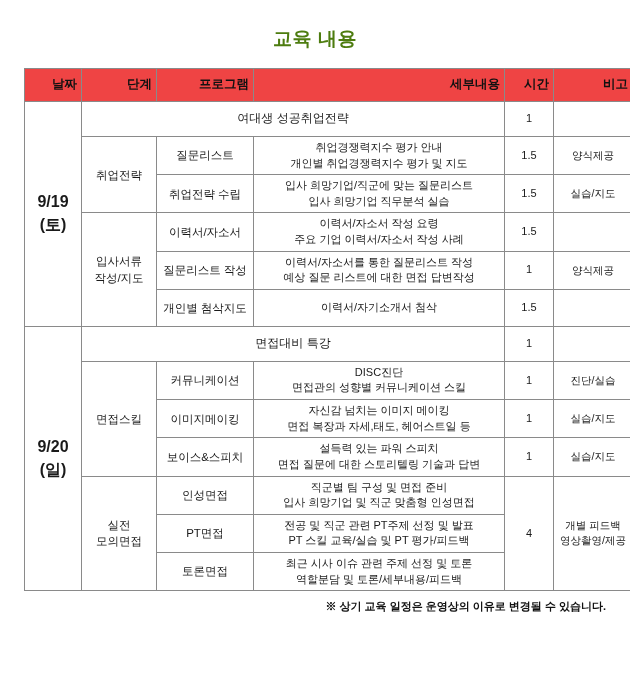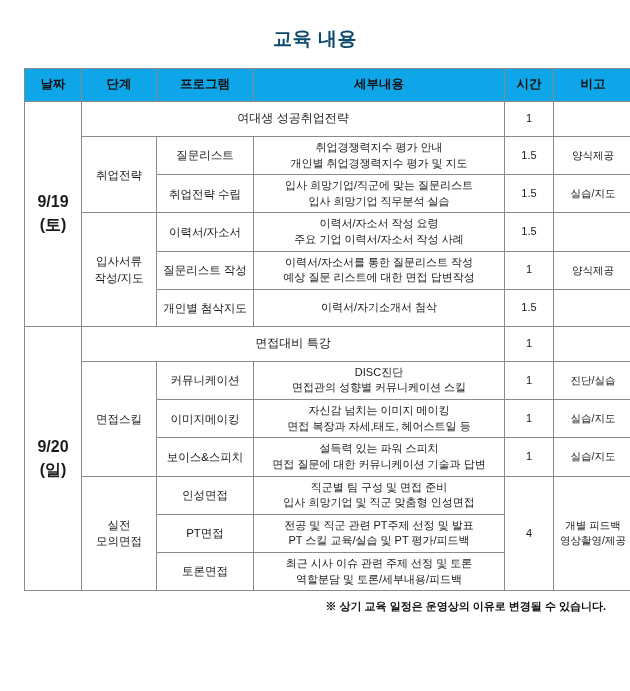--- a/index.html
+++ b/index.html
@@ -22,41 +22,41 @@
     padding: 0 24px;
     position: relative;
   }
   .doc-title {
     text-align: center;
     font-size: 19px;
     font-weight: bold;
     letter-spacing: 0.5px;
     padding-top: 26px;
     padding-bottom: 16px;
-    color: #0c4a6e;
+    color: #4d7c0f;
   }
   table.schedule {
     width: 582px;
     border-collapse: collapse;
     table-layout: fixed;
     font-size: 11px;
   }
   table.schedule th,
   table.schedule td {
     border: 1px solid #8a8a8a;
     padding: 3px 4px;
     vertical-align: middle;
     line-height: 1.42;
   }
   table.schedule thead th {
-    text-align: center;
+    text-align: right;
     font-weight: bold;
     font-size: 12.5px;
     height: 26px;
-    background: #0ea5e9;
+    background: #ef4444;
     color: #111;
   }
   .c-date  { width: 48px;  text-align: center; }
   .c-stage { width: 66px;  text-align: center; }
   .c-prog  { width: 88px;  text-align: center; }
   .c-detail{ width: 242px; text-align: left; padding-left: 6px; }
   .c-time  { width: 40px;  text-align: center; }
   .c-note  { width: 70px;  text-align: center; }
 
   td.center { text-align: center; }
@@ -210,21 +210,21 @@
           <span class="nl">면접 복장과 자세,태도, 헤어스트일 등</span>
         </td>
         <td class="c-time time-cell center">1</td>
         <td class="c-note note-cell center">실습/지도</td>
       </tr>
 
       <tr class="row-tall">
         <td class="c-prog prog-cell center">보이스&amp;스피치</td>
         <td class="c-detail detail">
           <span class="nl">설득력 있는 파워 스피치</span>
-          <span class="nl">면접 질문에 대한 커뮤니케이션 기술과 답변</span>
+          <span class="nl">면접 질문에 대한 스토리텔링 기술과 답변</span>
         </td>
         <td class="c-time time-cell center">1</td>
         <td class="c-note note-cell center">실습/지도</td>
       </tr>
 
       <tr class="row-tall">
         <td class="c-stage stage-cell center" rowspan="3">
           <span class="nl">실전</span>
           <span class="nl">모의면접</span>
         </td>

